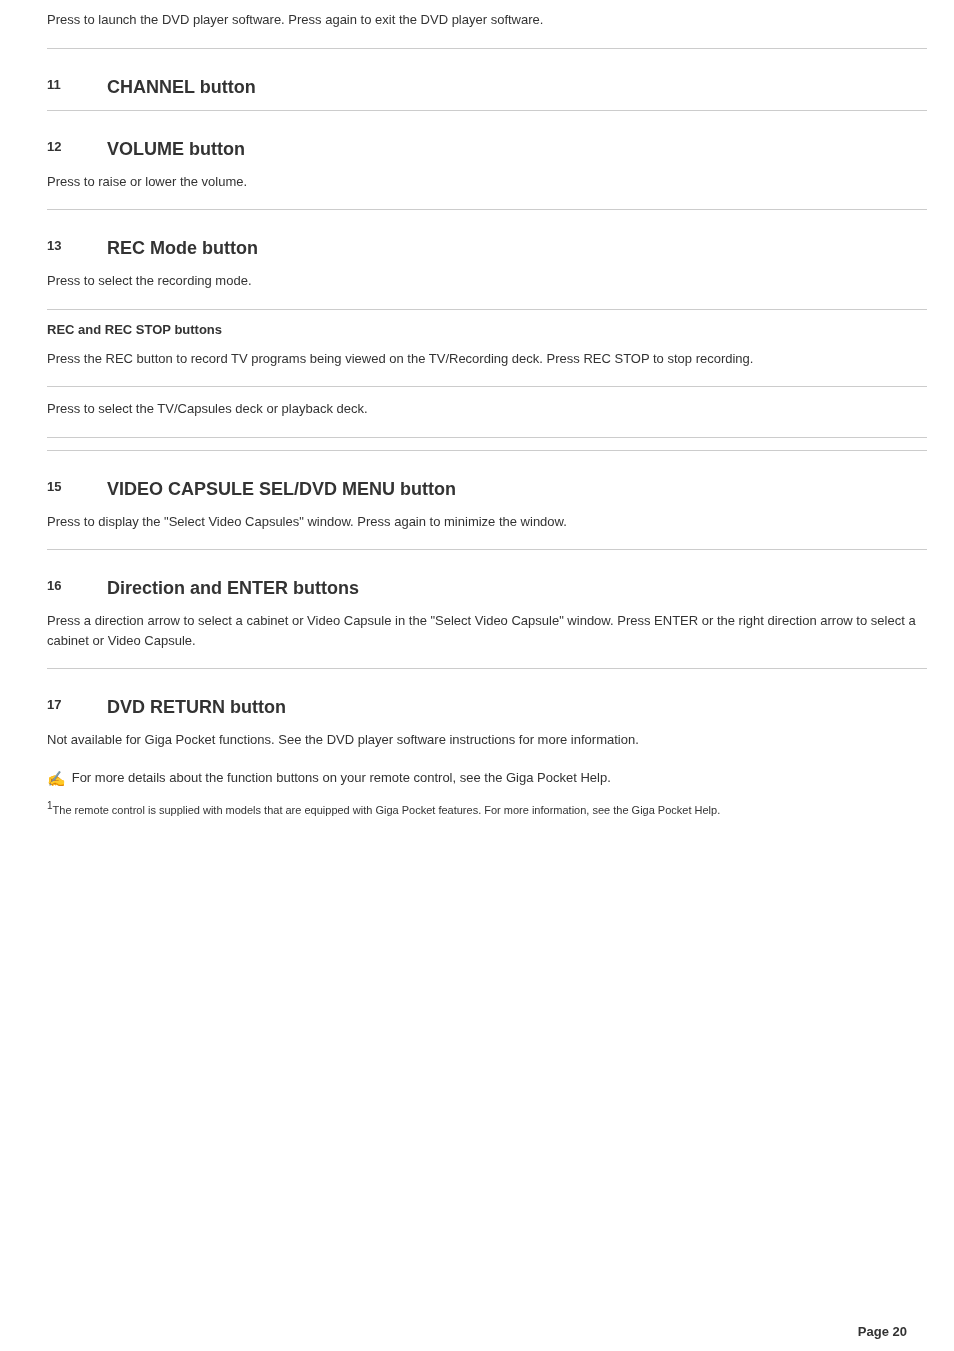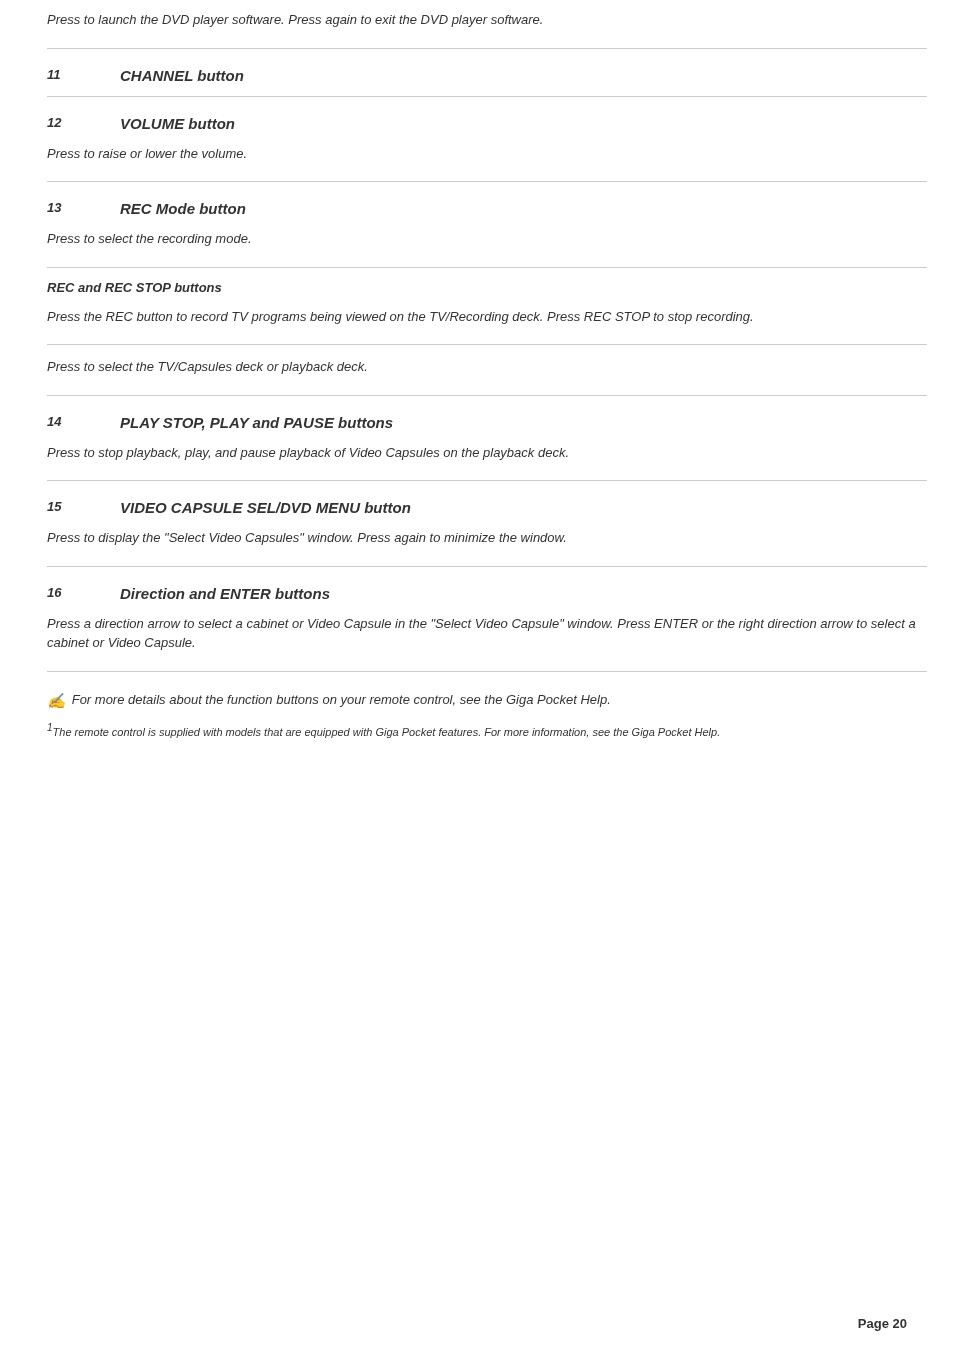--- a/index.html
+++ b/index.html
@@ -13,48 +13,47 @@
       font-size: 13px;
       color: #333;
       background: #fff;
       width: 954px;
       min-height: 1351px;
       position: relative;
     }
 
     .page-content {
       padding: 10px 27px 60px 47px;
-      font-style: italic;
     }
 
     .intro-text {
       margin-bottom: 18px;
       line-height: 1.5;
     }
 
     .section {
       margin-bottom: 10px;
     }
 
     .section-heading {
       display: flex;
-      gap: 13px;
+      gap: 0;
       margin-bottom: 12px;
-      margin-top: 18px;
+      margin-top: 28px;
     }
 
     .section-number {
       font-weight: bold;
       min-width: 60px;
       font-size: 13px;
     }
 
     .section-title {
       font-weight: bold;
-      font-size: 15px;
+      font-size: 18px;
     }
 
     .section-title-nonum {
       font-weight: bold;
       font-size: 13px;
       margin-bottom: 12px;
     }
 
     .section-body {
       margin-bottom: 18px;
@@ -91,21 +90,21 @@
       margin-top: 0;
     }
 
     .footnote-marker {
       font-size: 10px;
       vertical-align: super;
     }
 
     .page-number {
       position: absolute;
-      bottom: 20px;
+      bottom: 12px;
       right: 47px;
       font-size: 13px;
       font-weight: bold;
       color: #333;
     }
   </style>
 </head>
 <body>
 
 <div class="page-content">
@@ -149,27 +148,20 @@
   </div>
 
   <hr class="divider">
 
   <div class="section">
     <p class="section-body">Press to select the TV/Capsules deck or playback deck.</p>
   </div>
 
   <hr class="divider">
 
-  <div class="section">
-    <div class="section-heading">
-      <span class="section-number">14</span>
-      <span class="section-title">PLAY STOP, PLAY and PAUSE buttons</span>
-    </div>
-    <p class="section-body">Press to stop playback, play, and pause playback of Video Capsules on the playback deck.</p>
-  </div>
 
   <hr class="divider">
 
   <div class="section">
     <div class="section-heading">
       <span class="section-number">15</span>
       <span class="section-title">VIDEO CAPSULE SEL/DVD MENU button</span>
     </div>
     <p class="section-body">Press to display the "Select Video Capsules" window. Press again to minimize the window.</p>
   </div>
@@ -179,20 +171,27 @@
   <div class="section">
     <div class="section-heading">
       <span class="section-number">16</span>
       <span class="section-title">Direction and ENTER buttons</span>
     </div>
     <p class="section-body">Press a direction arrow to select a cabinet or Video Capsule in the "Select Video Capsule" window. Press ENTER or the right direction arrow to select a cabinet or Video Capsule.</p>
   </div>
 
   <hr class="divider">
 
+  <div class="section">
+    <div class="section-heading">
+      <span class="section-number">17</span>
+      <span class="section-title">DVD RETURN button</span>
+    </div>
+    <p class="section-body">Not available for Giga Pocket functions. See the DVD player software instructions for more information.</p>
+  </div>
 
   <div class="note-block">
     <span class="note-icon">✍️</span>
     <span class="note-text">For more details about the function buttons on your remote control, see the Giga Pocket Help.</span>
   </div>
 
   <p class="footnote">
     <span class="footnote-marker">1</span><span>The remote control is supplied with models that are equipped with Giga Pocket features. For more information, see the Giga Pocket Help.</span>
   </p>
 

